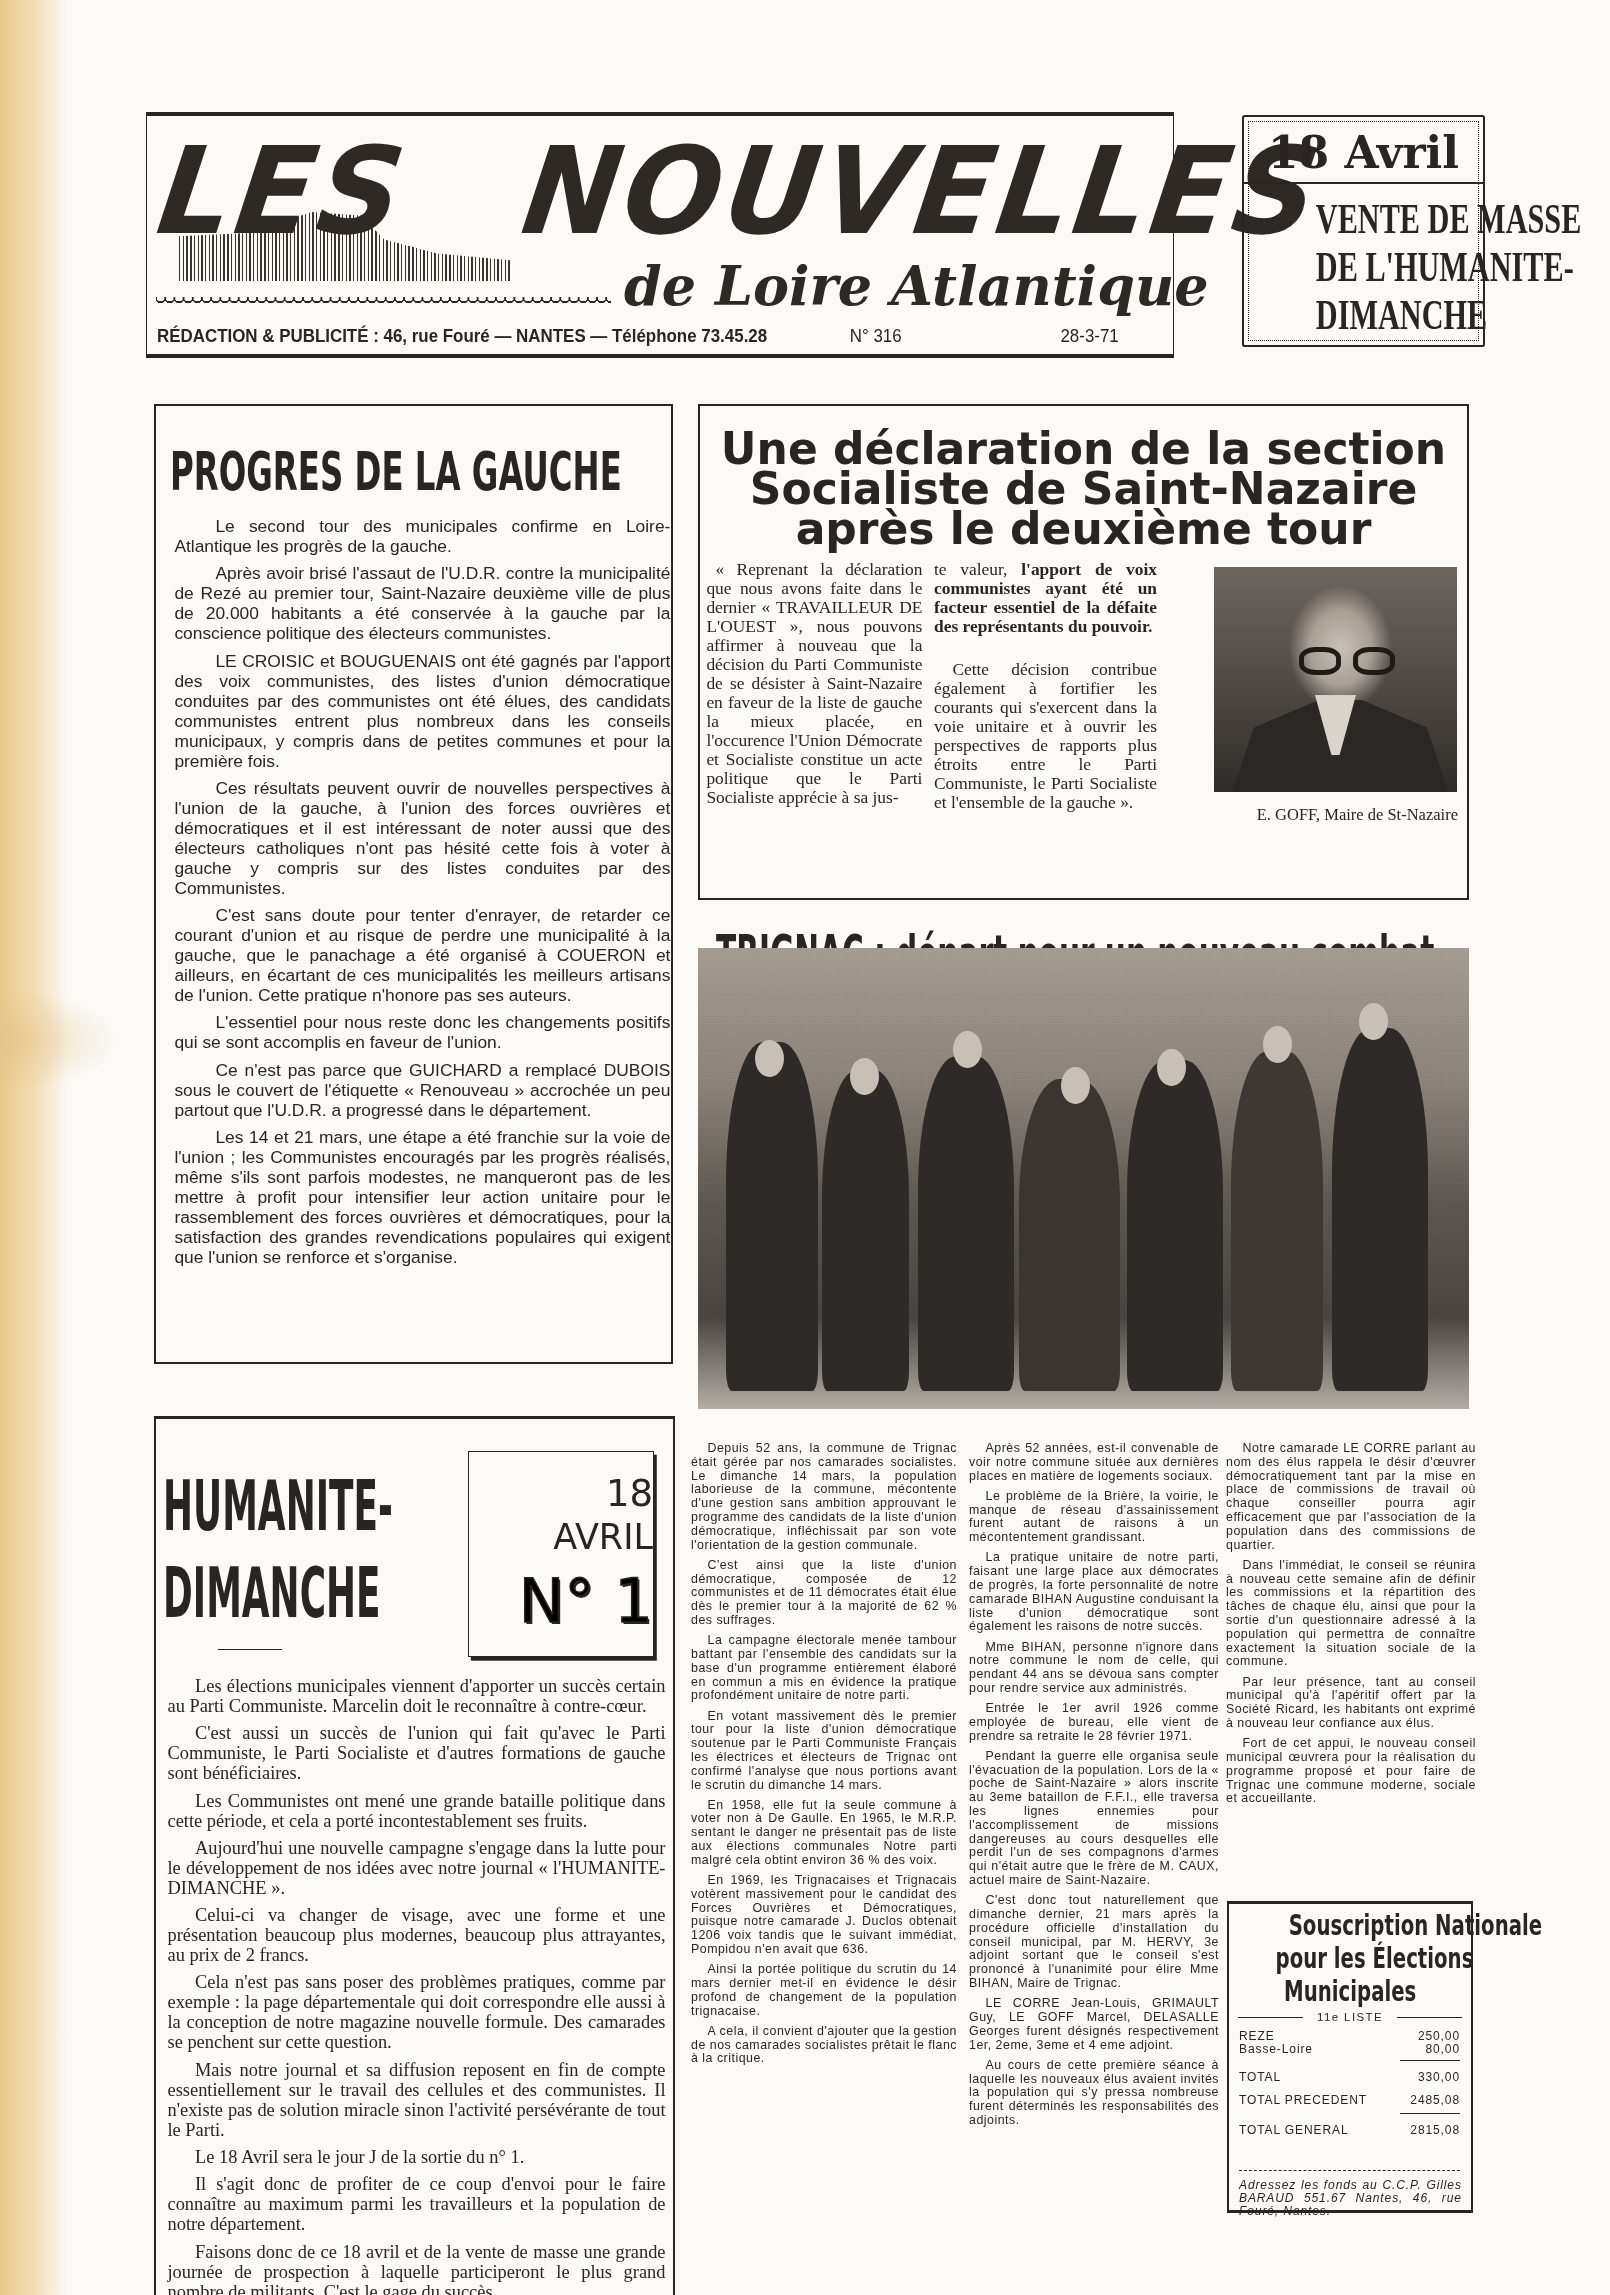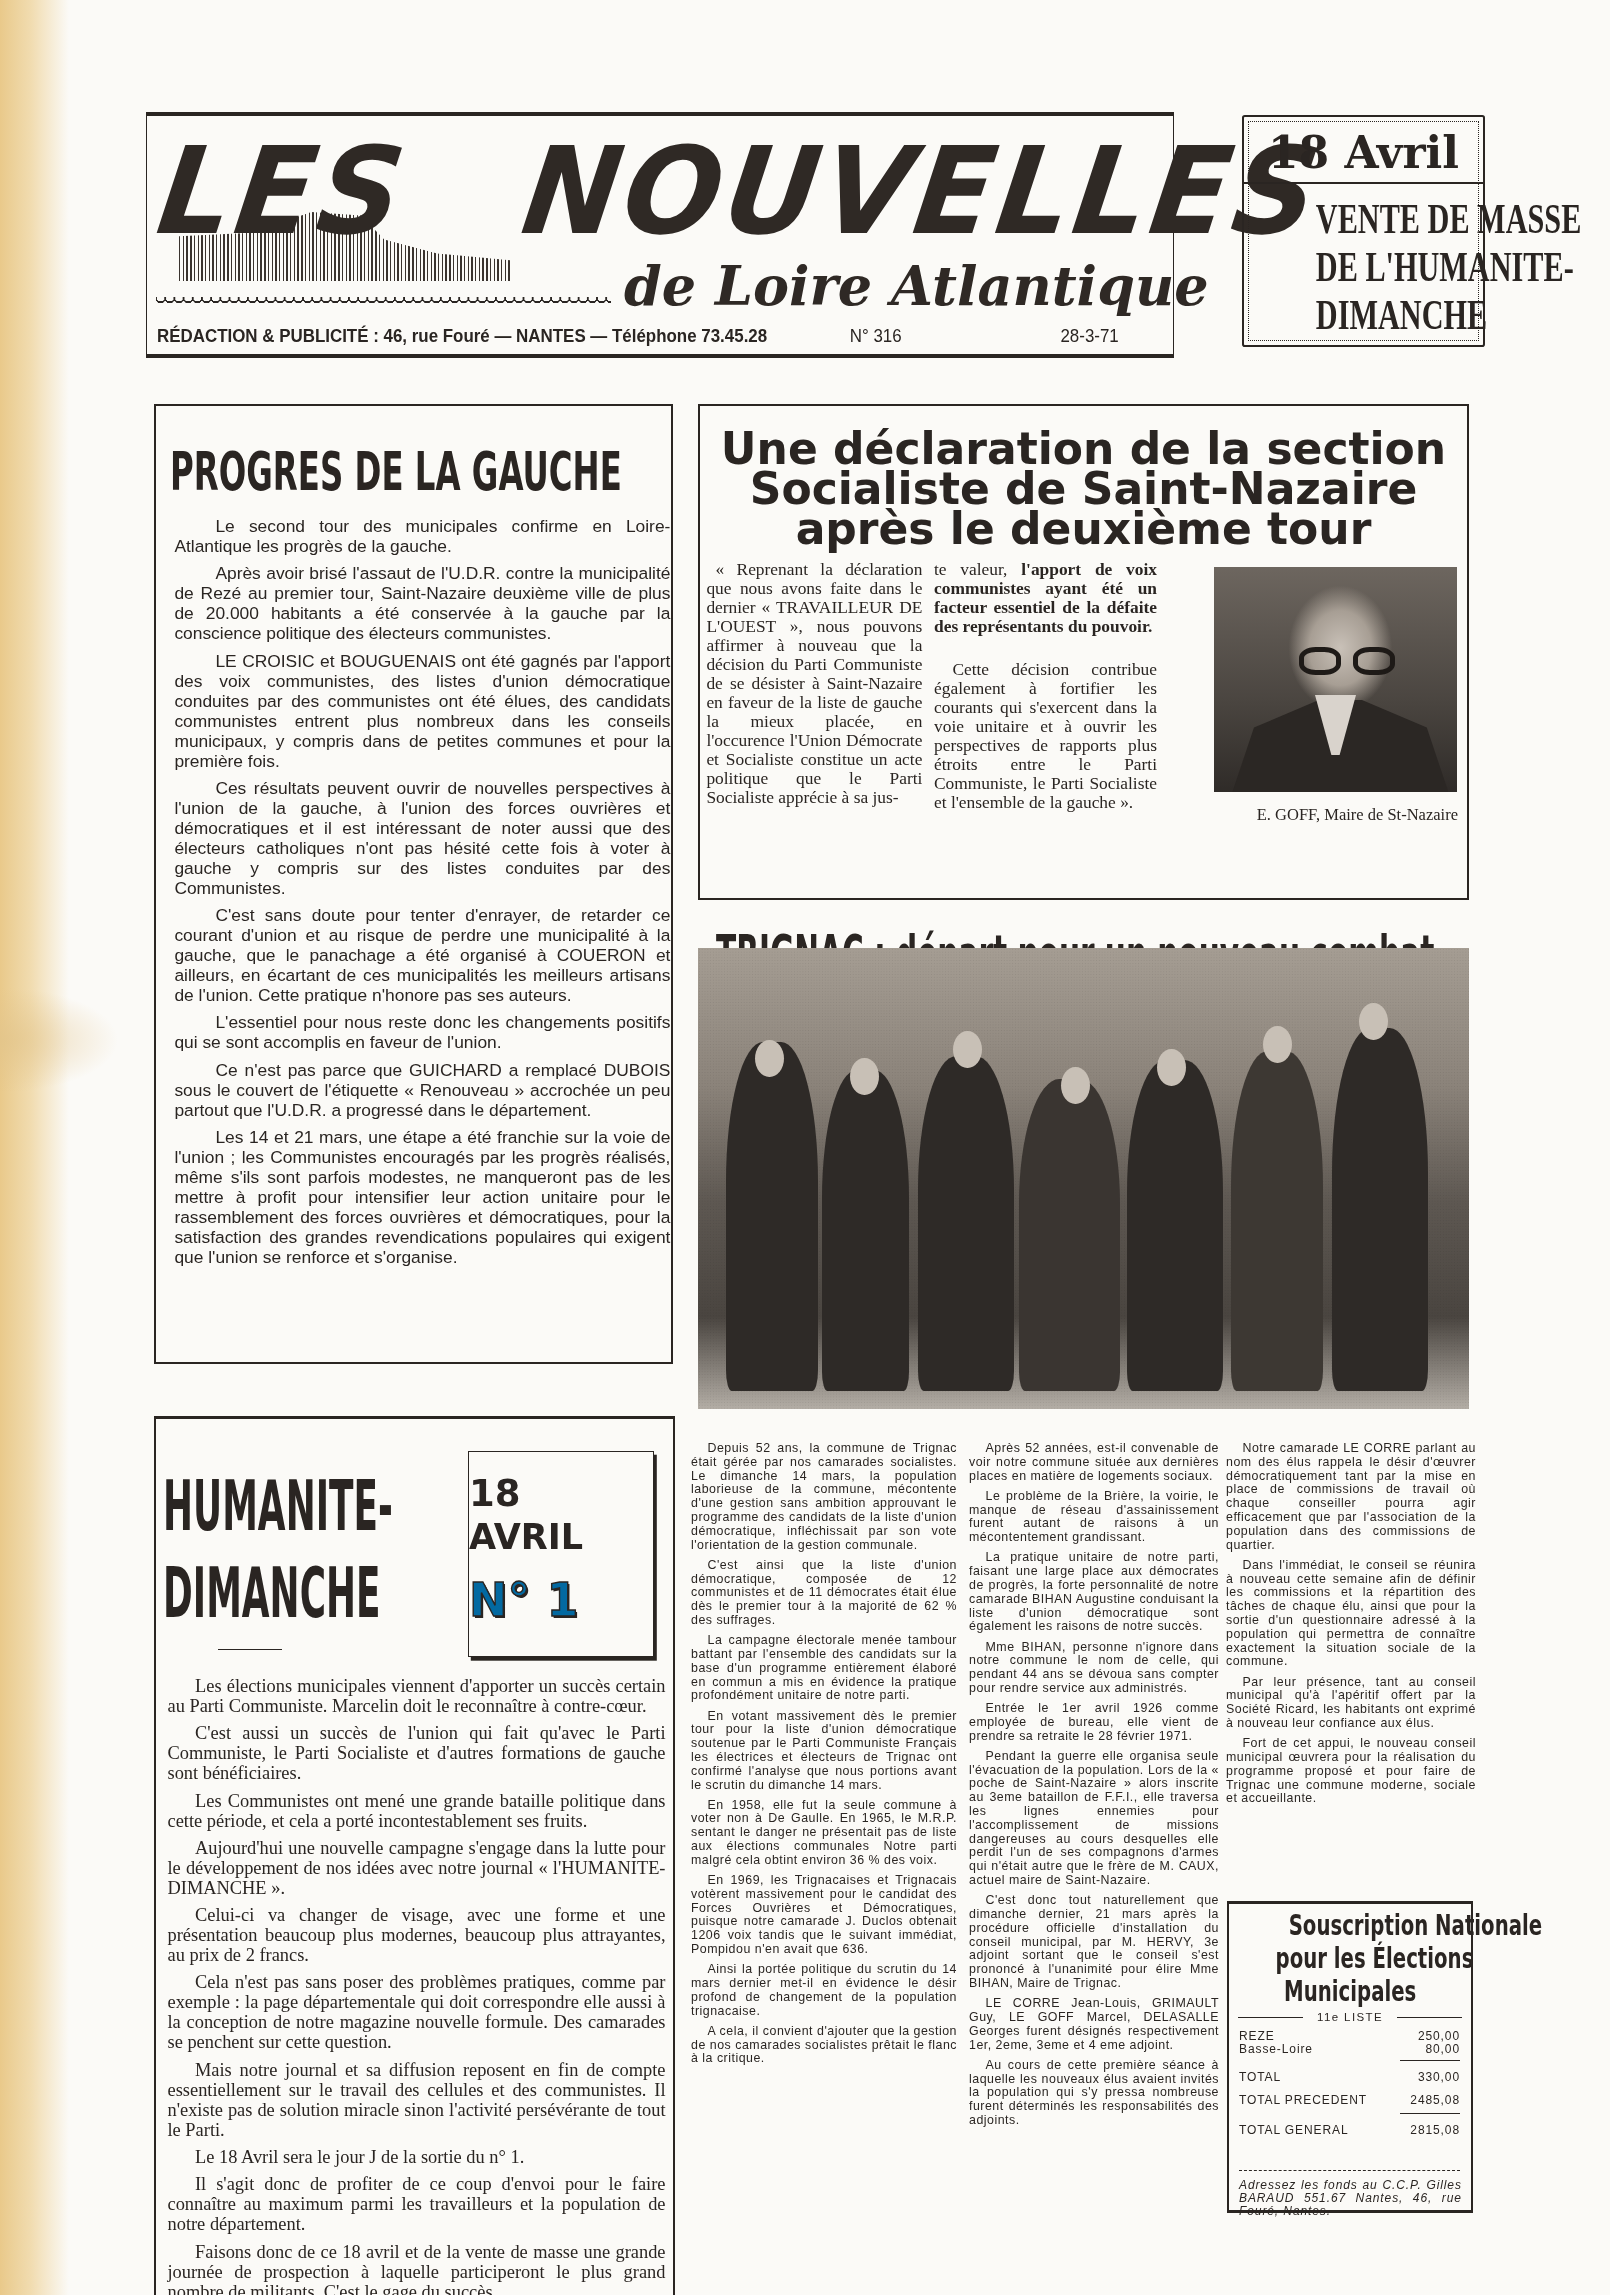--- a/index.html
+++ b/index.html
@@ -88,24 +88,24 @@
       linear-gradient(180deg, #a59d93 0%, #8b837a 30%, #5e5852 55%, #4a4540 80%, #b4aea6 100%); }
   .person { position: absolute; bottom: 18.4px; background: #2e2a27; border-radius: 40% 40% 6% 6%; }
   .head { position: absolute; width: 28.5px; height: 37px; border-radius: 50%; background: #c8c0b6; }
 
   #art4 { left: 154px; top: 1416px; width: 521px; height: 972px; border-top: 3.2px solid #2a2522; border-right: 2.3px solid #2a2522; border-bottom: 3.2px solid #2a2522; border-left: 2.3px solid #2a2522;}
   #hd-title { position: absolute; left: 6.9px; top: 44px; font-family: "DejaVu Sans", sans-serif;
     font-weight: bold; font-size: 69px; line-height: 87px; transform: scaleX(0.52); transform-origin: left top; white-space: nowrap; }
   #hd-rule { position: absolute; left: 62px; top: 230px; width: 64px; border-top: 1.8px solid #2a2522; }
   #hd-box { position: absolute; left: 312px; top: 32px; width: 184px; height: 204px;
     border: 1.8px solid #2a2522; box-shadow: 2.8px 3.7px 0 #2a2522; }
-  #hd-box div { text-align: left; font-family: "DejaVu Sans", sans-serif; font-weight: bold; }
+  #hd-box div { text-align: right; font-family: "DejaVu Sans", sans-serif; font-weight: normal; }
   #hd-day { font-size: 37px; margin-top: 20.7px; line-height: 41px; }
   #hd-month { font-size: 35px; line-height: 46px; }
-  #hd-num { font-size: 46px; line-height: 55px; margin-top: 13.8px; color: #0369a1;
+  #hd-num { font-size: 61px; line-height: 55px; margin-top: 13.8px; color: #000000;
     -webkit-text-stroke: 1.4px #2a2522; text-shadow: 1.8px 1.8px 0 #2a2522; }
   #art4-body { position: absolute; left: 11.5px; top: 257px; width: 498px; }
   .body-serif.cond p { margin-bottom: 7.3px; }
 
   .col { position: absolute; top: 1442px; }
   #col1 { left: 691px; width: 266px; }
   #col2 { left: 969px; width: 250px; }
   #col3 { left: 1226px; width: 250px; }
 
   #sub { left: 1227px; top: 1901px; width: 246px; height: 312px;

